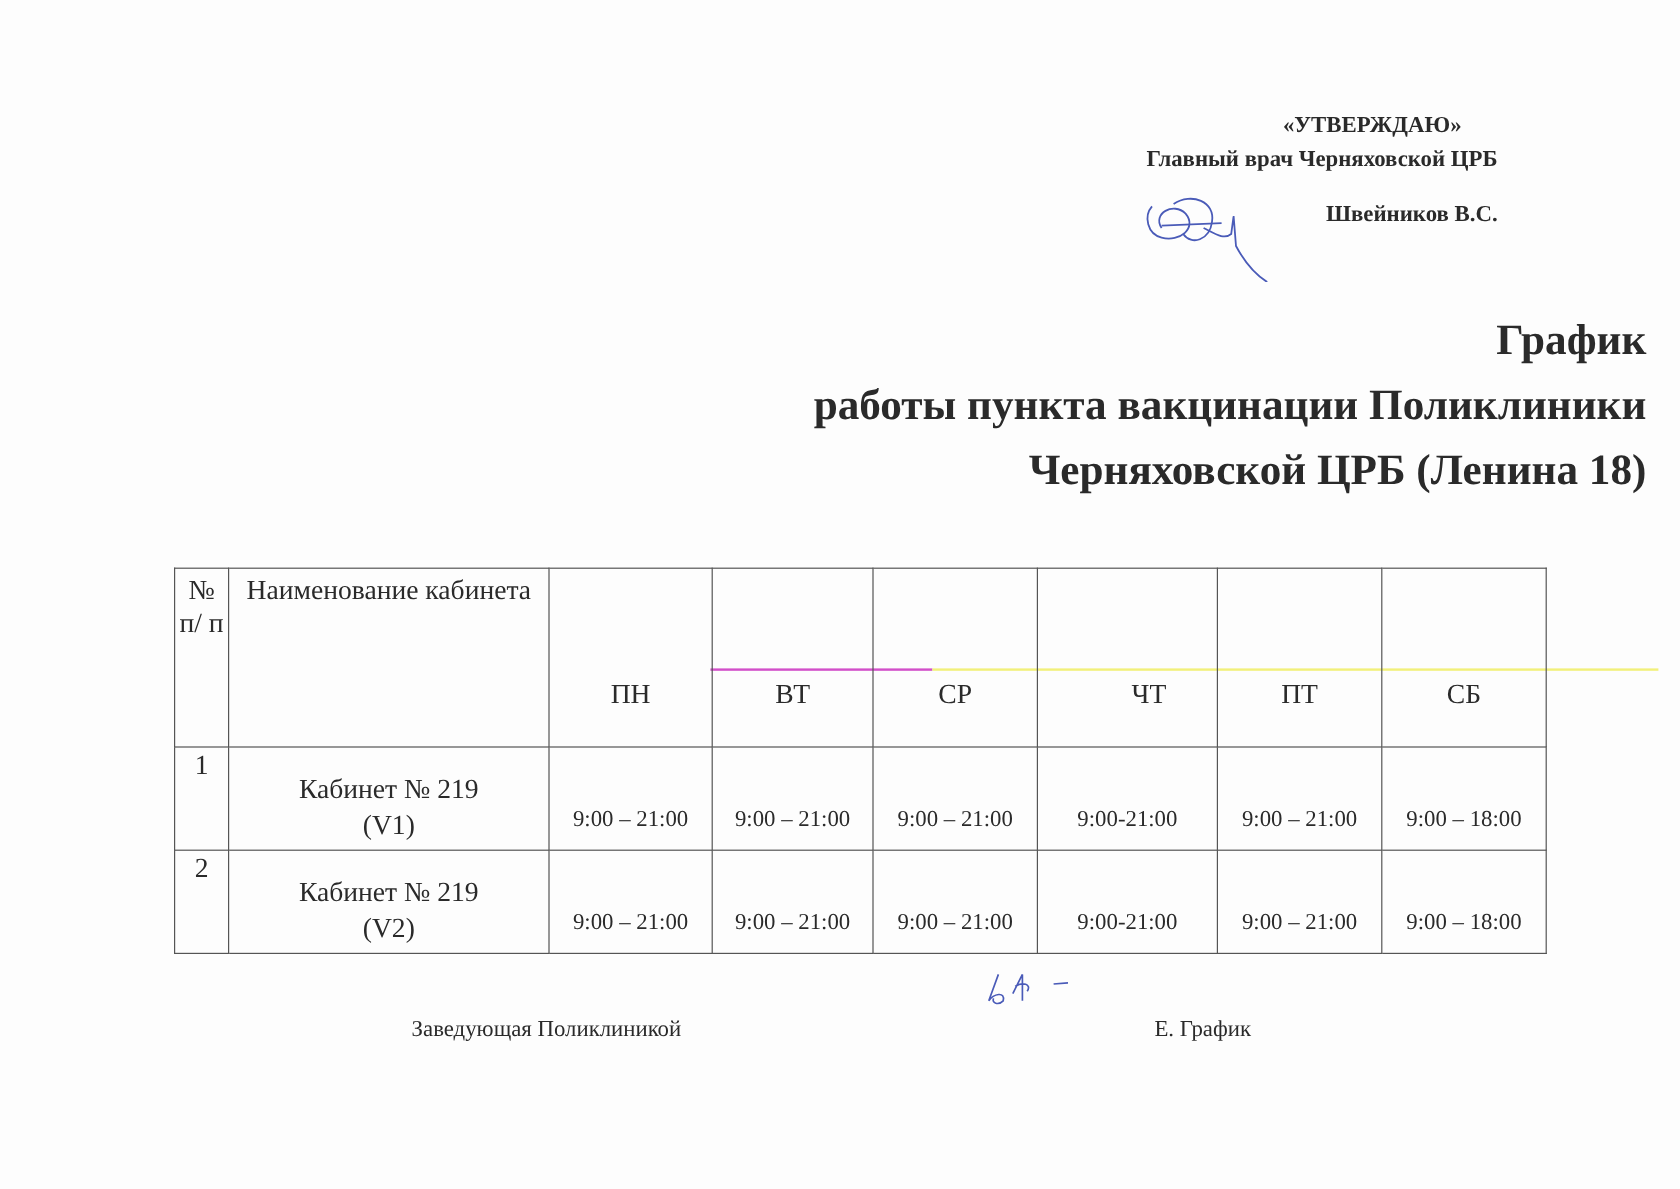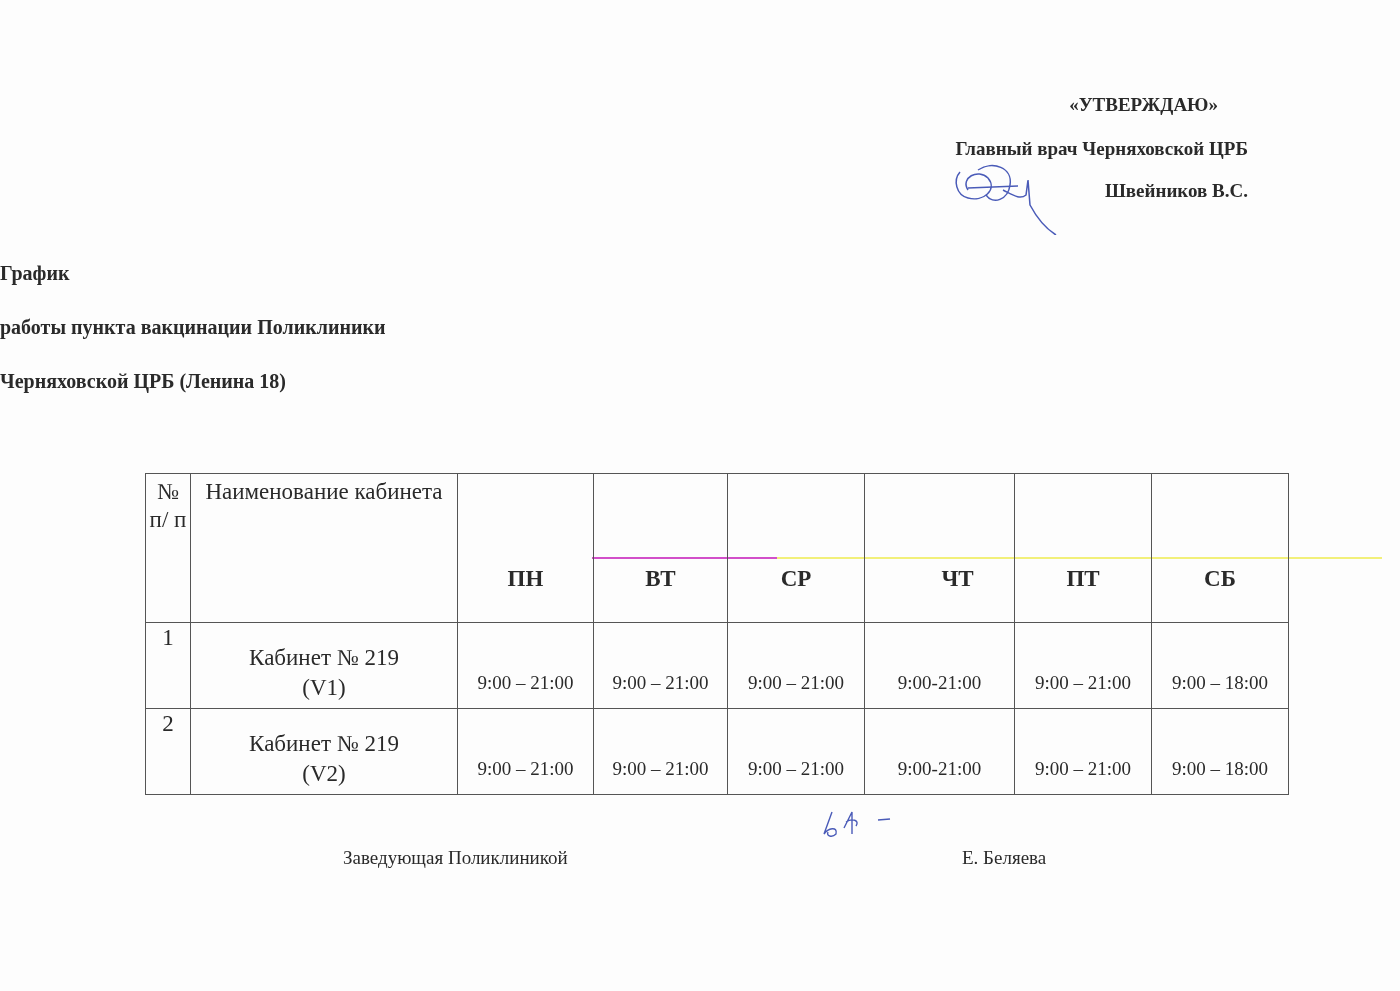--- a/index.html
+++ b/index.html
@@ -2,31 +2,31 @@
 <html><head>
 <meta charset="utf-8">
 <style>
   html, body { margin:0; padding:0; }
   body {
     width:1400px; height:991px; background:#fdfdfd; position:relative; overflow:hidden;
     font-family:"Liberation Serif", "DejaVu Serif", serif; color:#2a2a2a;
   }
   .approve { position:absolute; right:152px; top:94px; text-align:right; font-weight:bold; font-size:19px; }
   .approve .a1 { position:absolute; right:30px; top:0; white-space:nowrap;margin-left:17px; }
-  .approve .a2 { position:absolute; right:0; top:44px; white-space:nowrap; }
-  .approve .a3 { position:absolute; right:0; top:86px; white-space:nowrap; }
+  .approve .a2 { position:absolute; right:0; top:28px; white-space:nowrap; }
+  .approve .a3 { position:absolute; right:0; top:74px; white-space:nowrap; }
   .sig1 { position:absolute; left:948px; top:160px; width:130px; height:75px; }
-  .title { position:absolute; left:0; width:1372px; text-align:left; font-weight:bold; font-size:20px; }
+  .title { position:absolute; left:0; width:1372px; text-align:right; font-weight:bold; font-size:36px; }
   table.sched {
     position:absolute; left:145px; top:473px; border-collapse:collapse; font-size:23px;
   }
   table.sched td { border:1.5px solid #555; text-align:center; padding:0; }
   .hdr td { height:118px; vertical-align:bottom; }
   .hdr td.top { vertical-align:top; padding-top:4px; line-height:28px; }
-  .hdr td.day { padding-bottom:30px;font-weight:bold; }
+  .hdr td.day { padding-bottom:30px; }
   .row td { height:65px; }
   .row td.time { font-size:19px; vertical-align:bottom; padding-bottom:14px; }
   .row td.num { vertical-align:top; padding-top:2px; }
   .row td.name { line-height:30px; vertical-align:top; padding-top:20px; }
   .hl { position:absolute; height:2px; }
   .footer { position:absolute; top:815px; font-size:19px;margin-top:32px; }
   .sig2 { position:absolute; left:818px; top:806px; width:80px; height:34px; }
 </style>
 </head>
 <body>
@@ -99,13 +99,13 @@
   </table>
 
 <div class="footer" style="left:343px;">Заведующая Поликлиникой</div>
 <svg class="sig2" viewBox="0 0 80 34">
   <g fill="none" stroke="#4a5bb8" stroke-width="1.4">
     <path d="M14 6 L6 28 C10 22, 20 20, 18 28 C14 32, 8 30, 10 26"></path>
     <path d="M26 22 L34 6 L34 28 M28 16 C34 12, 42 14, 38 20"></path>
     <path d="M60 14 L72 13"></path>
   </g>
 </svg>
-<div class="footer" style="left:962px;">Е. Беляева</div>
+<div class="footer" style="left:962px;">Е. График</div>
 
 </body></html>

